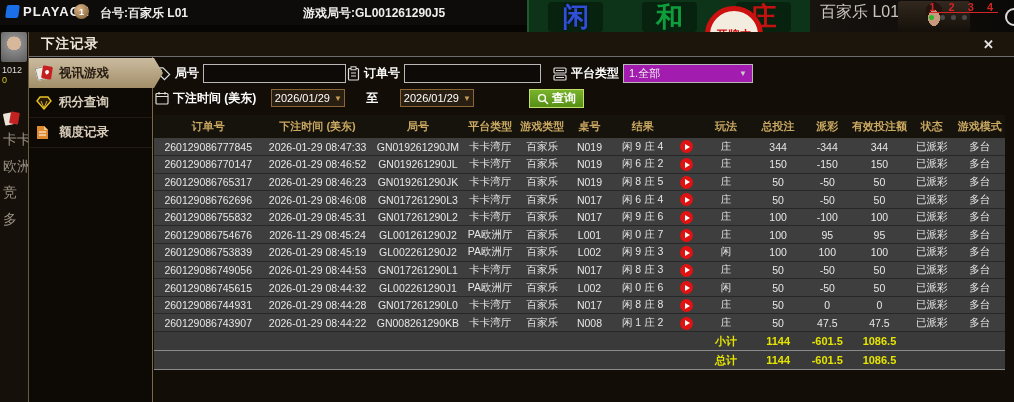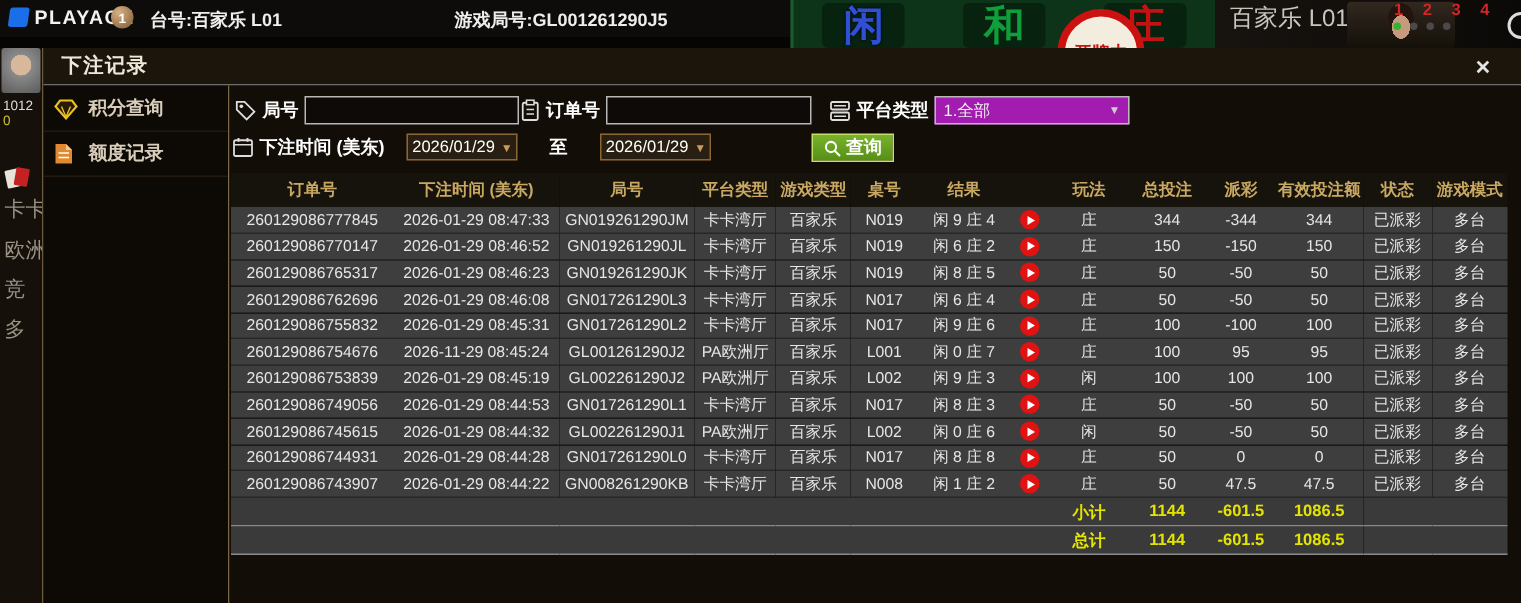--- a/index.html
+++ b/index.html
@@ -31,21 +31,21 @@
     background:#f3ede0; border:5px solid #cc1111; color:#cc1111; font-size:12px; font-weight:bold;
     display:flex; align-items:center; justify-content:center; z-index:3; }
   .video-panel { position:relative; flex:1; background:linear-gradient(90deg,#17130f,#0b0907); overflow:hidden; }
   .video-title { position:absolute; left:10px; top:2px; color:#c9c4bc; font-size:16px; }
   .dealer { position:absolute; left:88px; top:1px; width:72px; height:31px;
     background:
       radial-gradient(ellipse 10px 13px at 50% 55%, #c79a7e 0 60%, transparent 61%),
       radial-gradient(ellipse 14px 16px at 50% 35%, #241410 0 60%, transparent 61%),
       linear-gradient(#32281f,#141009); border-radius:3px; }
   .shoe { position:absolute; right:16px; top:1px; text-align:left; }
-  .shoe-nums { color:#d22525; font-weight:bold; font-size:11px; letter-spacing:5px; }
+  .shoe-nums { color:#d22525; font-weight:bold; font-size:11px; letter-spacing:5px;text-decoration:underline; }
   .shoe-dots { display:flex; gap:6px; margin-top:2px; }
   .shoe-dots i { width:5px; height:5px; border-radius:50%; background:#4a4a4a; }
   .shoe-dots i.on { background:#2db52d; }
   .ring { position:absolute; right:-9px; top:8px; width:18px; height:18px; border-radius:50%;
     border:2px solid #ddd; }
 
   
   .lobby { position:absolute; left:0; top:32px; width:28px; height:370px; background:#151009; overflow:hidden; }
   .avatar { margin:0 1px; width:26px; height:30px; border-radius:2px;
     background:radial-gradient(circle at 50% 38%, #d8b89a 0 30%, #8a8a8a 31%, #5a5a5a); }
@@ -164,20 +164,27 @@
   </div>
 
   <div class="modal">
     <div class="modal-header">
       <span class="modal-title">下注记录</span>
       <span class="modal-close">✕</span>
     </div>
     <div class="modal-body">
 
       <div class="tab-col">
+        <div class="tab active">
+          <span class="tab-icon cards-icon">
+              <i></i>
+              <i></i>
+            </span>
+          <span>视讯游戏</span>
+        </div>
         <div class="tab">
           <span class="tab-icon">
             <svg class="icon-svg" width="16" height="15" viewBox="0 0 16 15">
                 <polygon points="4,2 12,2 15,6 8,14 1,6" fill="#2a1a08" stroke="#e8c322" stroke-width="1.4"></polygon>
                 <polyline points="5,6 8,13 11,6" fill="none" stroke="#e8c322" stroke-width="0.9"></polyline>
               </svg>
           </span>
           <span>积分查询</span>
         </div>
         <div class="tab">
@@ -238,21 +245,21 @@
           <div class="date-box" style="margin-left:11px; width:74px;">
             <span>2026/01/29</span>
             <span class="arrow">▼</span>
           </div>
           <span class="f-label" style="margin:0 22px 0 21px;">至</span>
           <div class="date-box" style="width:74px;">
             <span>2026/01/29</span>
             <span class="arrow">▼</span>
           </div>
         </div>
-        <div class="f-group" style="left:388px; top:32px;">
+        <div class="f-group" style="left:376px; top:32px;">
           <button class="btn-search">
             <svg class="icon-svg" width="12" height="12" viewBox="0 0 12 12">
                 <circle cx="5" cy="5" r="3.4" fill="none" stroke="#fff" stroke-width="1.4"></circle>
                 <line x1="7.6" y1="7.6" x2="11" y2="11" stroke="#fff" stroke-width="1.4"></line>
               </svg>
             <span>查询</span>
           </button>
         </div>
 
         <table class="bets">

